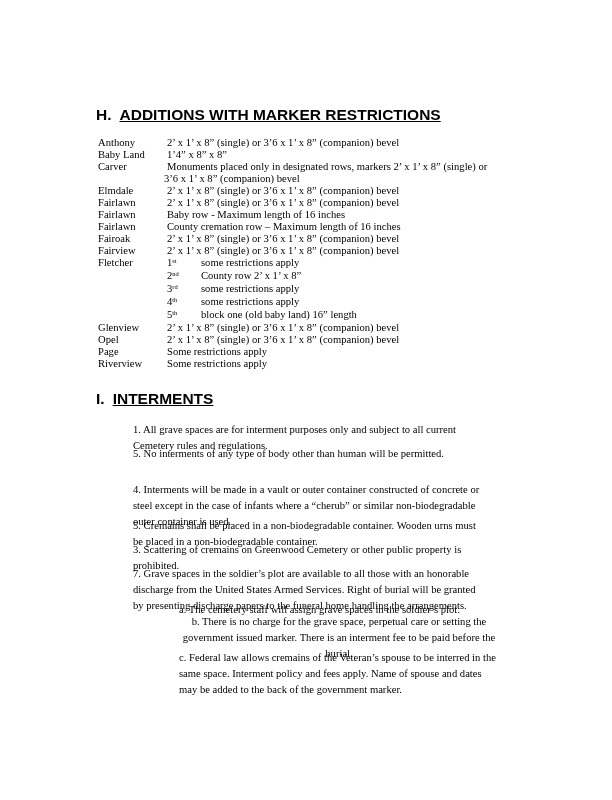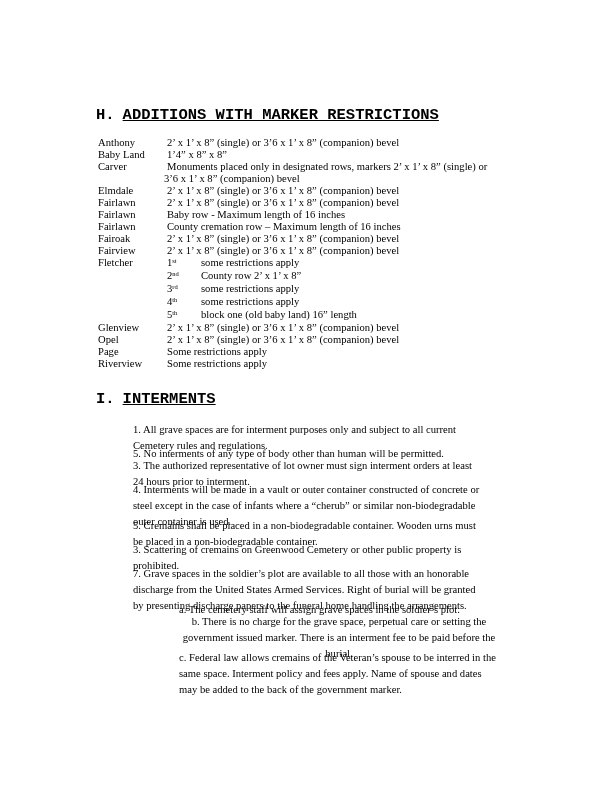--- a/index.html
+++ b/index.html
@@ -1,19 +1,19 @@
 <!DOCTYPE html>
 <html><head>
 <meta charset="utf-8">
 <style>
   html, body { margin:0; padding:0; background:#ffffff; }
   body { width:612px; height:800px; position:relative; overflow:hidden;
          font-family:"Liberation Serif", serif; color:#000; }
   .page { position:absolute; left:0; top:0; width:612px; height:800px; }
-  .h { position:absolute; font-family:Liberation Mono, monospace; font-weight:bold; font-size:15.5px; }
+  .h { position:absolute; font-family:Liberation Sans, sans-serif; font-weight:bold; font-size:15.5px; }
   .h .num { margin-right:8px; }
   .h .title { text-decoration:underline; }
   .row { position:absolute; left:98px; font-size:10.6px; line-height:12px; white-space:nowrap; }
   .row .name { position:absolute; left:0; }
   .row .desc { position:absolute; left:69px; }
   .sub { position:absolute; left:167px; font-size:10.6px; line-height:12px; white-space:nowrap; }
   .sub .ord { position:absolute; left:0; }
   .sub .ord sup { font-size:6.5px; vertical-align:top; position:relative; top:-2px; }
   .sub .txt { position:absolute; left:34px; }
   .para { position:absolute; left:133px; width:350px; font-size:10.6px; line-height:16px; }
@@ -109,21 +109,20 @@
       <span class="name">Riverview</span>
       <span class="desc">Some restrictions apply</span>
     </div>
 
   <div class="h" style="left:96px; top:390px;">
     <span class="num">I.</span><span class="title">INTERMENTS</span>
   </div>
 
   <div class="para" style="top:422px;">1.  All grave spaces are for interment purposes only and subject to all current Cemetery rules and regulations.</div>
   <div class="para" style="top:446px;">5.  No interments of any type of body other than human will be permitted.</div>
-  <div class="para" style="top:458px;">3.  The authorized representative of lot owner must sign interment orders at least 24 hours prior to interment.</div>
   <div class="para" style="top:482px;">4.  Interments will be made in a vault or outer container constructed of concrete or steel except in the case of infants where a “cherub” or similar non-biodegradable outer container is used.</div>
   <div class="para" style="top:518px;">5.  Cremains shall be placed in a non-biodegradable container.  Wooden urns must be placed in a non-biodegradable container.</div>
   <div class="para" style="top:542px;">3.  Scattering of cremains on Greenwood Cemetery or other public property is prohibited.</div>
   <div class="para" style="top:566px;">7.  Grave spaces in the soldier’s plot are available to all those with an honorable discharge from the United States Armed Services.  Right of burial will be granted by presenting discharge papers to the funeral home handling the arrangements.</div>
 
   <div class="para ind" style="top:602px;">a. The cemetery staff will assign grave spaces in the soldier’s plot.</div>
   <div class="para ind" style="top:614px;text-align:center;">b. There is no charge for the grave space, perpetual care or setting the government issued marker.  There is an interment fee to be paid before the burial.</div>
   <div class="para ind" style="top:650px;">c. Federal law allows cremains of the Veteran’s spouse to be interred in the same space. Interment policy and fees apply.  Name of spouse and dates may be added to the back of the government marker.</div>
 
 </div>

